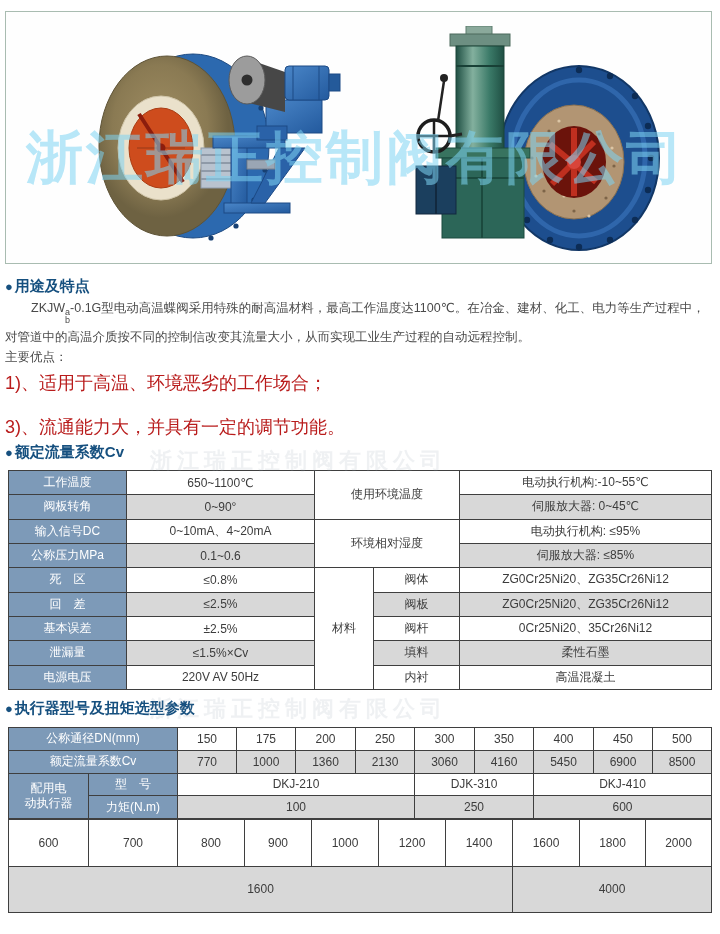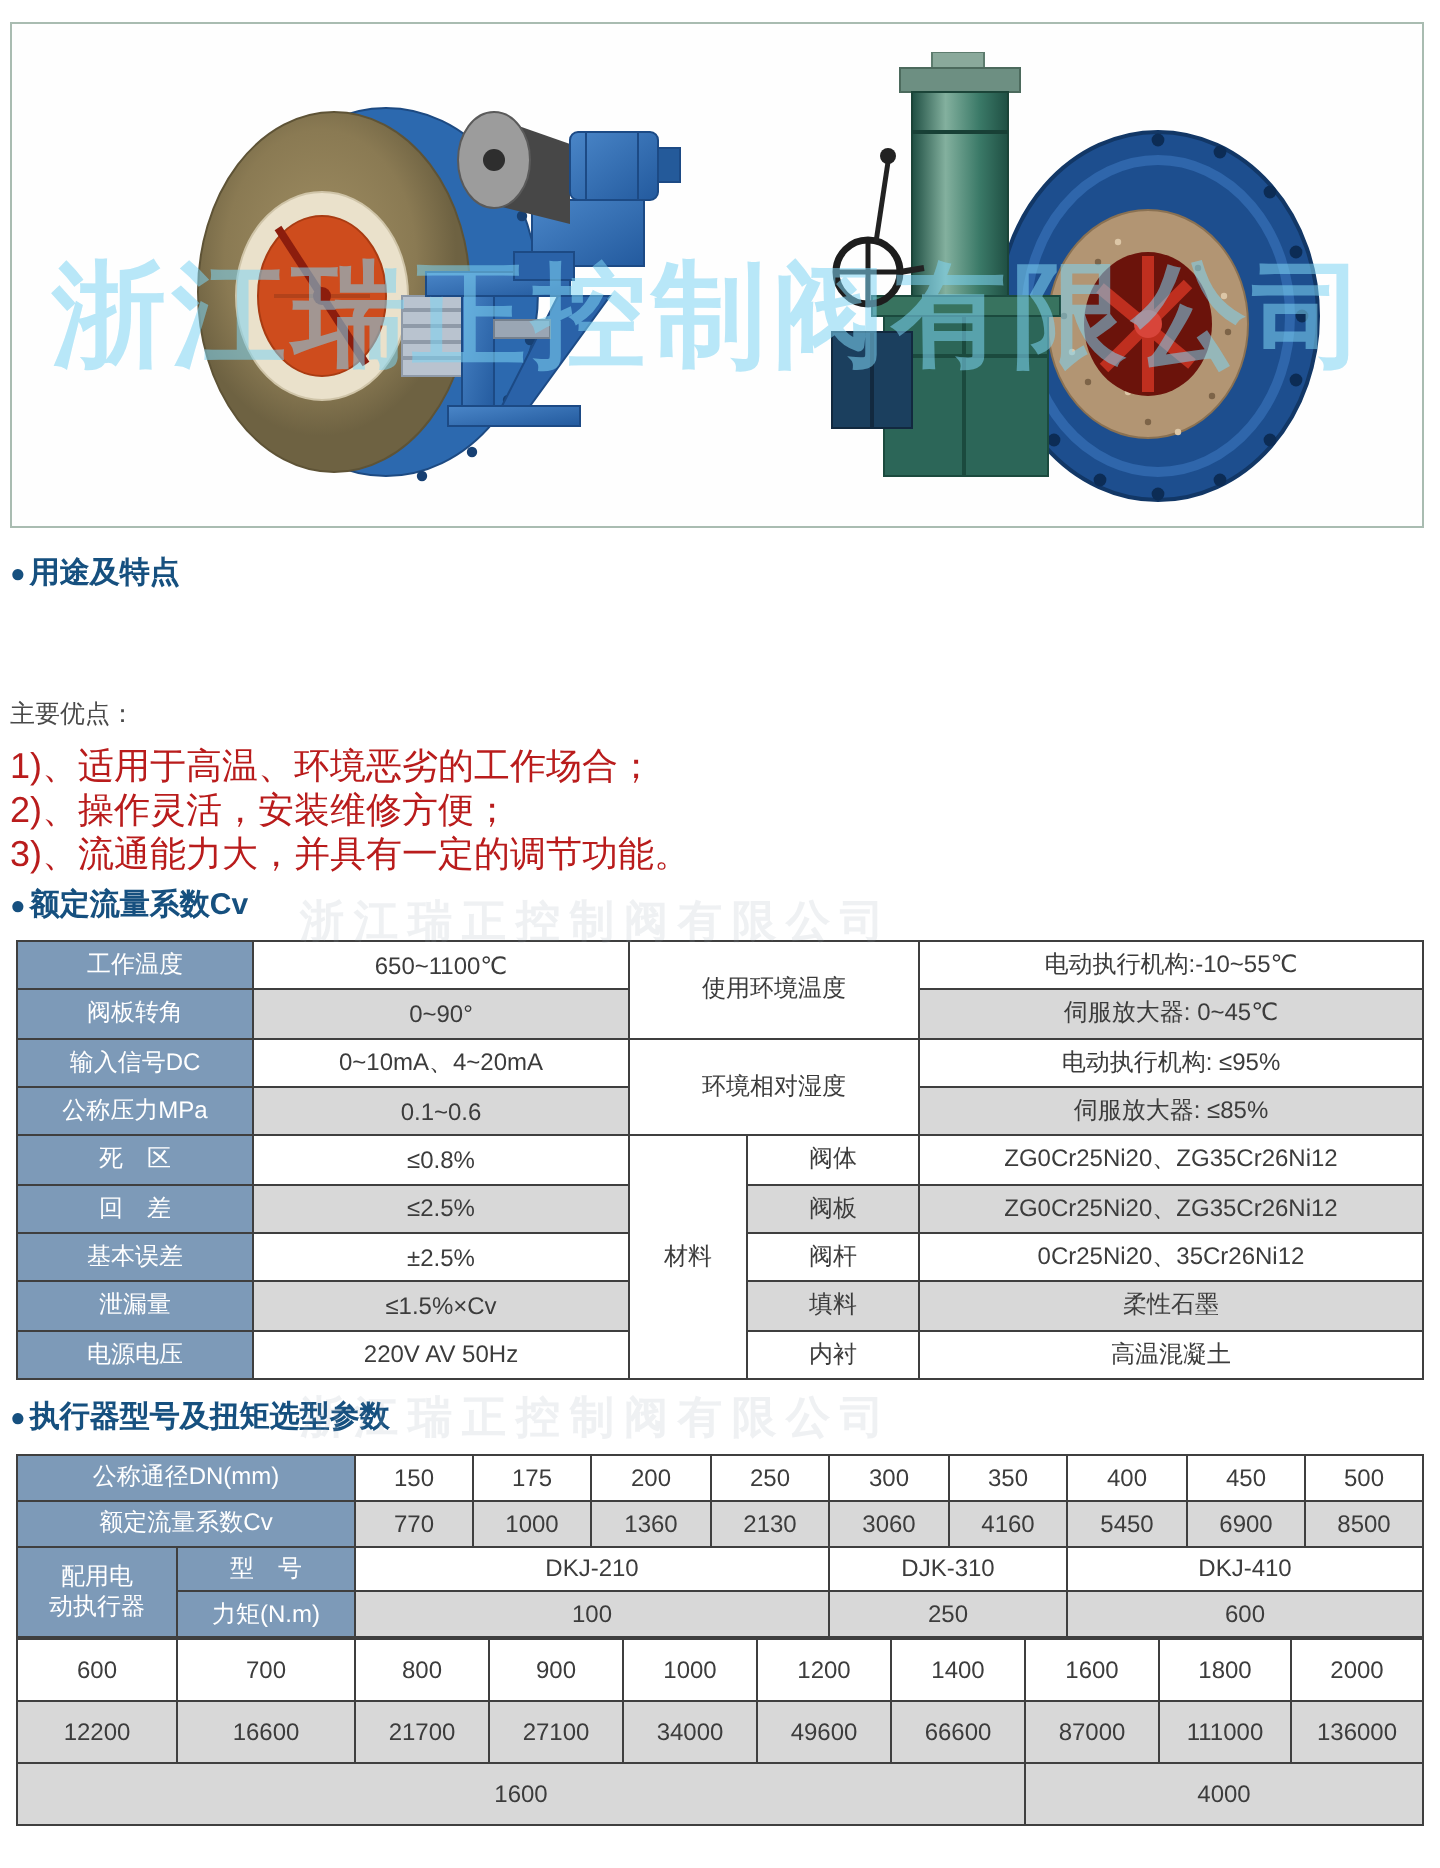--- a/index.html
+++ b/index.html
@@ -172,23 +172,26 @@
     <div class="wm">浙江瑞正控制阀有限公司</div>
   </div>
 
   <div class="ghost" style="top:446px">浙江瑞正控制阀有限公司</div>
   <div class="ghost" style="top:694px">浙江瑞正控制阀有限公司</div>
 
   <div class="sec" style="top:277px">
     <span class="bullet">●</span>
     <span>用途及特点</span>
   </div>
+  <p class="intro"><span>ZKJW</span><span class="supsub">
+        <span>a</span>
+        <span>b</span>
+      </span><span>-0.1G型电动高温蝶阀采用特殊的耐高温材料，最高工作温度达1100℃。在冶金、建材、化工、电力等生产过程中，对管道中的高温介质按不同的控制信改变其流量大小，从而实现工业生产过程的自动远程控制。</span></p>
   <div class="adv-label">主要优点：</div>
   <div class="adv" style="top:371px">1)、适用于高温、环境恶劣的工作场合；</div>
-  <div class="adv" style="top:393px">2)、操作灵活，安装维修方便；</div>
   <div class="adv" style="top:415px">3)、流通能力大，并具有一定的调节功能。</div>
 
   <div class="sec" style="top:443px">
     <span class="bullet">●</span>
     <span>额定流量系数Cv</span>
   </div>
 
   <table class="t1">
     <colgroup>
         <col style="width:118px">
@@ -335,31 +338,19 @@
       <td class="w">800</td>
       <td class="w">900</td>
       <td class="w">1000</td>
       <td class="w">1200</td>
       <td class="w">1400</td>
       <td class="w">1600</td>
       <td class="w">1800</td>
       <td class="w">2000</td>
     </tr>
     <tr>
-      <td class="g">12200</td>
-      <td class="g">16600</td>
-      <td class="g">21700</td>
-      <td class="g">27100</td>
-      <td class="g">34000</td>
-      <td class="g">49600</td>
-      <td class="g">66600</td>
-      <td class="g">87000</td>
-      <td class="g">111000</td>
-      <td class="g">136000</td>
-    </tr>
-    <tr>
       <td class="g" colspan="7">1600</td>
       <td class="g" colspan="3">4000</td>
     </tr>
   </tbody>
     </table>
 
 </div>
 
 </body></html>

